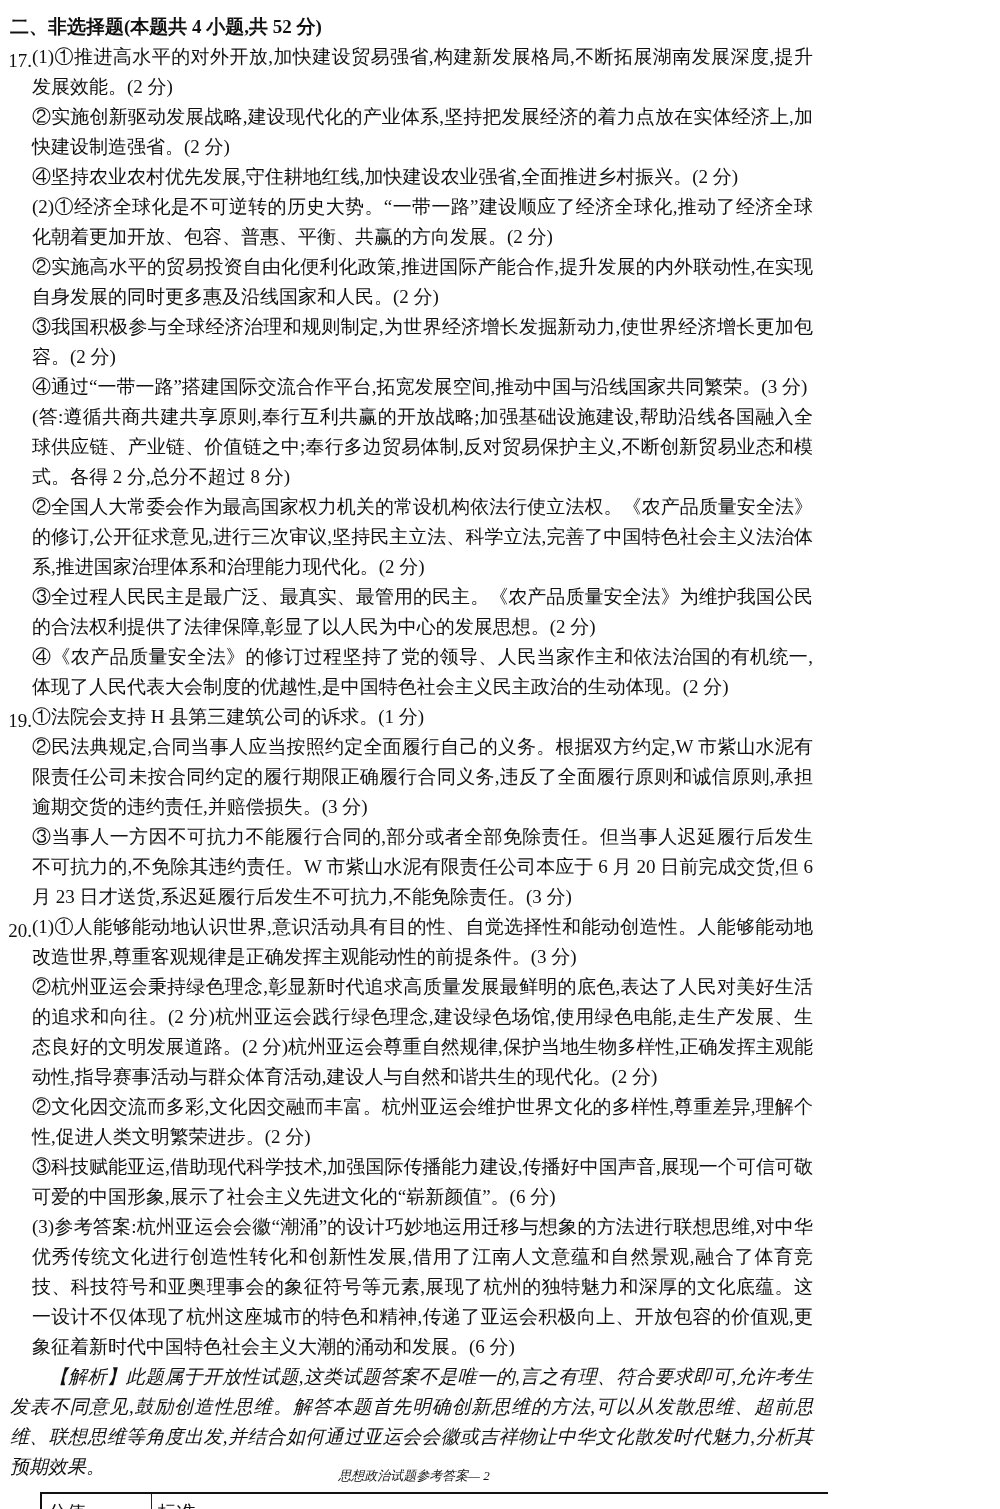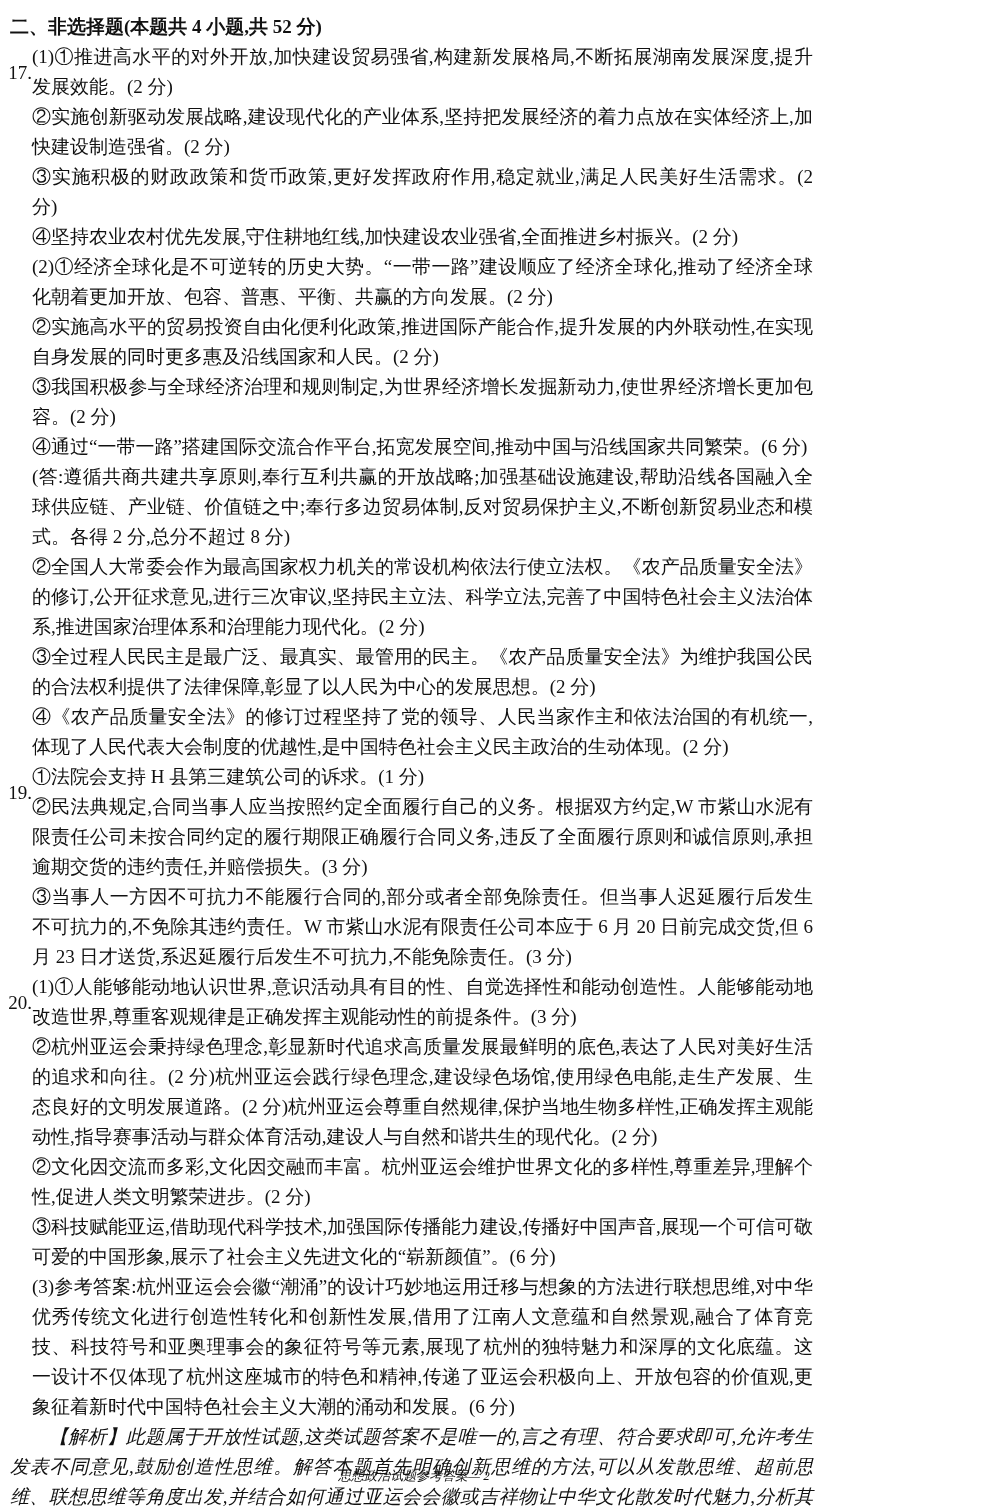--- a/index.html
+++ b/index.html
@@ -22,21 +22,21 @@
   }
   .content { margin-top: 0; }
   .para {
     position: relative;
     margin-left: 22px;
     text-align: justify;
   }
   .para .marker {
     position: absolute;
     right: 100%;
-    top: 16px;
+    top: 4px;
     white-space: nowrap;
   }
   .analysis {
     margin-left: 0;
     text-align: justify;
     font-style: italic;
   }
   .analysis .analysis-label { font-weight: normal; font-style: italic; margin-left: 39px; }
   table.rubric {
     border-collapse: collapse;
@@ -75,26 +75,25 @@
 </head>
 <body>
 
 <div class="page">
 
   <div class="heading">二、非选择题(本题共 4 小题,共 52 分)</div>
 
   <div class="content">
     <div class="para"><span class="marker">17.</span><span>(1)①推进高水平的对外开放,加快建设贸易强省,构建新发展格局,不断拓展湖南发展深度,提升发展效能。(2 分)</span></div>
     <div class="para"><span class="marker"></span><span>②实施创新驱动发展战略,建设现代化的产业体系,坚持把发展经济的着力点放在实体经济上,加快建设制造强省。(2 分)</span></div>
-    <div class="para"><span class="marker"></span><span>③实施积极的财政政策和货币政策,更好发挥政府作用,稳定就业,满足人民美好生活需求。(2 分)</span></div>
     <div class="para"><span class="marker"></span><span>④坚持农业农村优先发展,守住耕地红线,加快建设农业强省,全面推进乡村振兴。(2 分)</span></div>
     <div class="para"><span class="marker"></span><span>(2)①经济全球化是不可逆转的历史大势。“一带一路”建设顺应了经济全球化,推动了经济全球化朝着更加开放、包容、普惠、平衡、共赢的方向发展。(2 分)</span></div>
     <div class="para"><span class="marker"></span><span>②实施高水平的贸易投资自由化便利化政策,推进国际产能合作,提升发展的内外联动性,在实现自身发展的同时更多惠及沿线国家和人民。(2 分)</span></div>
     <div class="para"><span class="marker"></span><span>③我国积极参与全球经济治理和规则制定,为世界经济增长发掘新动力,使世界经济增长更加包容。(2 分)</span></div>
-    <div class="para"><span class="marker"></span><span>④通过“一带一路”搭建国际交流合作平台,拓宽发展空间,推动中国与沿线国家共同繁荣。(6 分)</span></div>
+    <div class="para"><span class="marker"></span><span>④通过“一带一路”搭建国际交流合作平台,拓宽发展空间,推动中国与沿线国家共同繁荣。(3 分)</span></div>
     <div class="para"><span class="marker"></span><span>(答:遵循共商共建共享原则,奉行互利共赢的开放战略;加强基础设施建设,帮助沿线各国融入全球供应链、产业链、价值链之中;奉行多边贸易体制,反对贸易保护主义,不断创新贸易业态和模式。各得 2 分,总分不超过 8 分)</span></div>
     <div class="para"><span class="marker"></span><span>②全国人大常委会作为最高国家权力机关的常设机构依法行使立法权。《农产品质量安全法》的修订,公开征求意见,进行三次审议,坚持民主立法、科学立法,完善了中国特色社会主义法治体系,推进国家治理体系和治理能力现代化。(2 分)</span></div>
     <div class="para"><span class="marker"></span><span>③全过程人民民主是最广泛、最真实、最管用的民主。《农产品质量安全法》为维护我国公民的合法权利提供了法律保障,彰显了以人民为中心的发展思想。(2 分)</span></div>
     <div class="para"><span class="marker"></span><span>④《农产品质量安全法》的修订过程坚持了党的领导、人民当家作主和依法治国的有机统一,体现了人民代表大会制度的优越性,是中国特色社会主义民主政治的生动体现。(2 分)</span></div>
     <div class="para"><span class="marker">19.</span><span>①法院会支持 H 县第三建筑公司的诉求。(1 分)</span></div>
     <div class="para"><span class="marker"></span><span>②民法典规定,合同当事人应当按照约定全面履行自己的义务。根据双方约定,W 市紫山水泥有限责任公司未按合同约定的履行期限正确履行合同义务,违反了全面履行原则和诚信原则,承担逾期交货的违约责任,并赔偿损失。(3 分)</span></div>
     <div class="para"><span class="marker"></span><span>③当事人一方因不可抗力不能履行合同的,部分或者全部免除责任。但当事人迟延履行后发生不可抗力的,不免除其违约责任。W 市紫山水泥有限责任公司本应于 6 月 20 日前完成交货,但 6 月 23 日才送货,系迟延履行后发生不可抗力,不能免除责任。(3 分)</span></div>
     <div class="para"><span class="marker">20.</span><span>(1)①人能够能动地认识世界,意识活动具有目的性、自觉选择性和能动创造性。人能够能动地改造世界,尊重客观规律是正确发挥主观能动性的前提条件。(3 分)</span></div>
     <div class="para"><span class="marker"></span><span>②杭州亚运会秉持绿色理念,彰显新时代追求高质量发展最鲜明的底色,表达了人民对美好生活的追求和向往。(2 分)杭州亚运会践行绿色理念,建设绿色场馆,使用绿色电能,走生产发展、生态良好的文明发展道路。(2 分)杭州亚运会尊重自然规律,保护当地生物多样性,正确发挥主观能动性,指导赛事活动与群众体育活动,建设人与自然和谐共生的现代化。(2 分)</span></div>
     <div class="para"><span class="marker"></span><span>②文化因交流而多彩,文化因交融而丰富。杭州亚运会维护世界文化的多样性,尊重差异,理解个性,促进人类文明繁荣进步。(2 分)</span></div>

